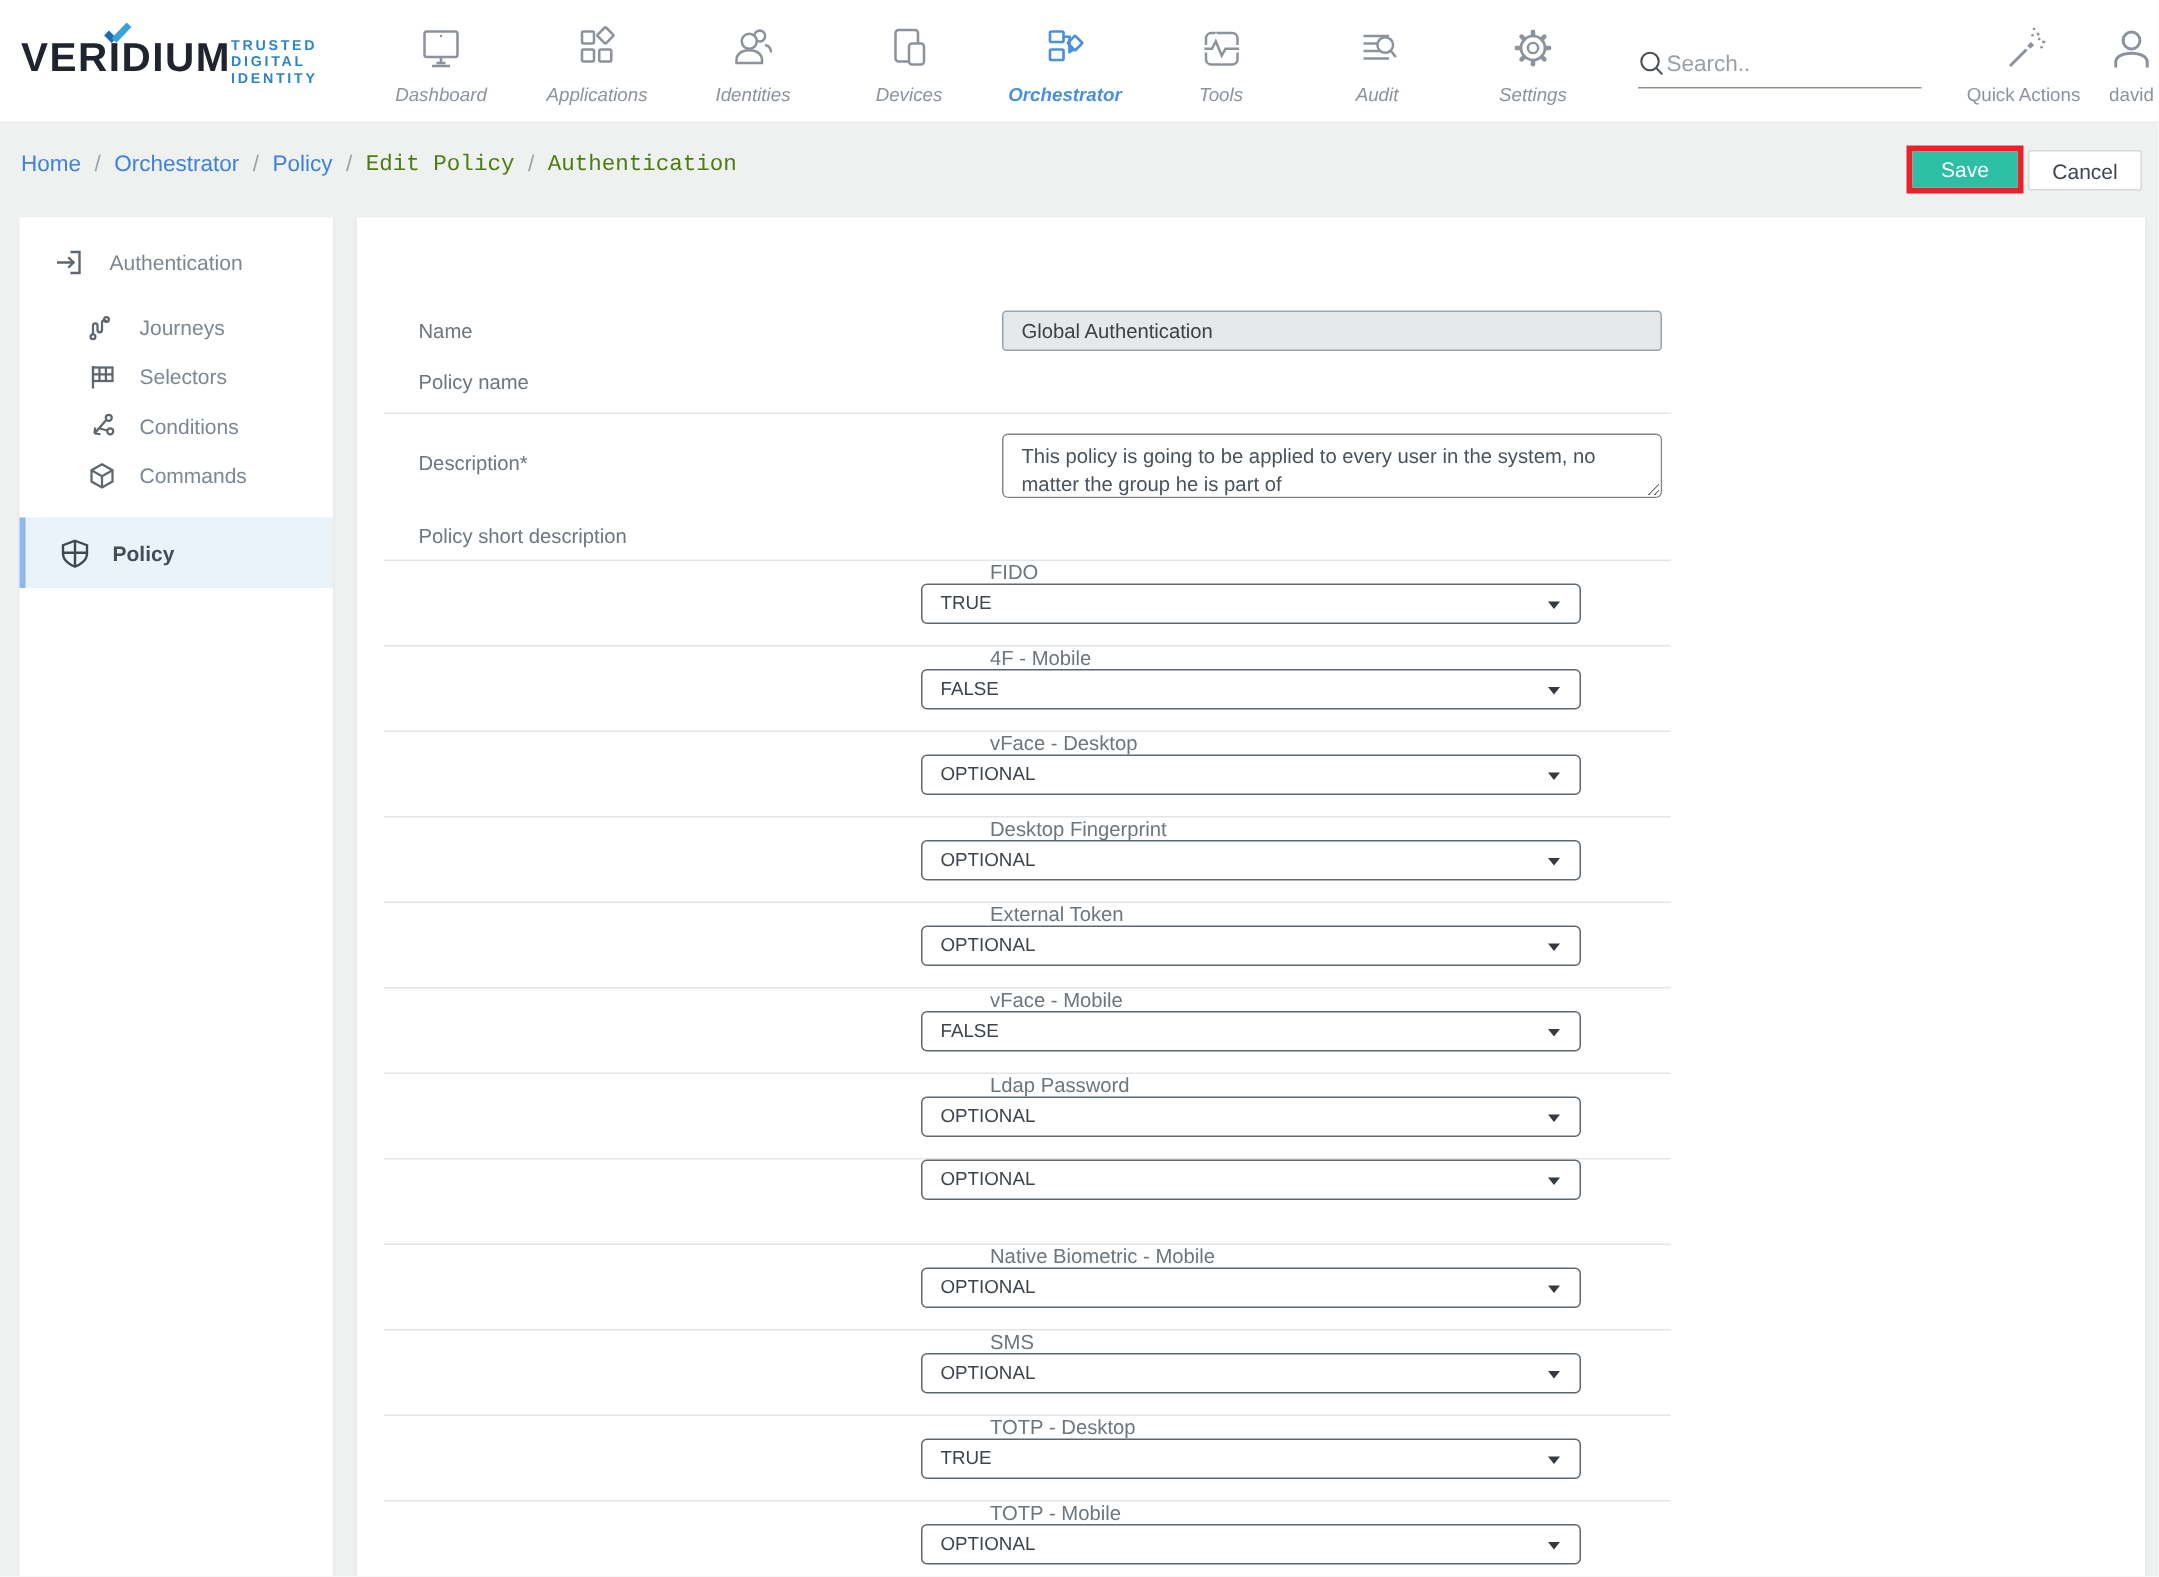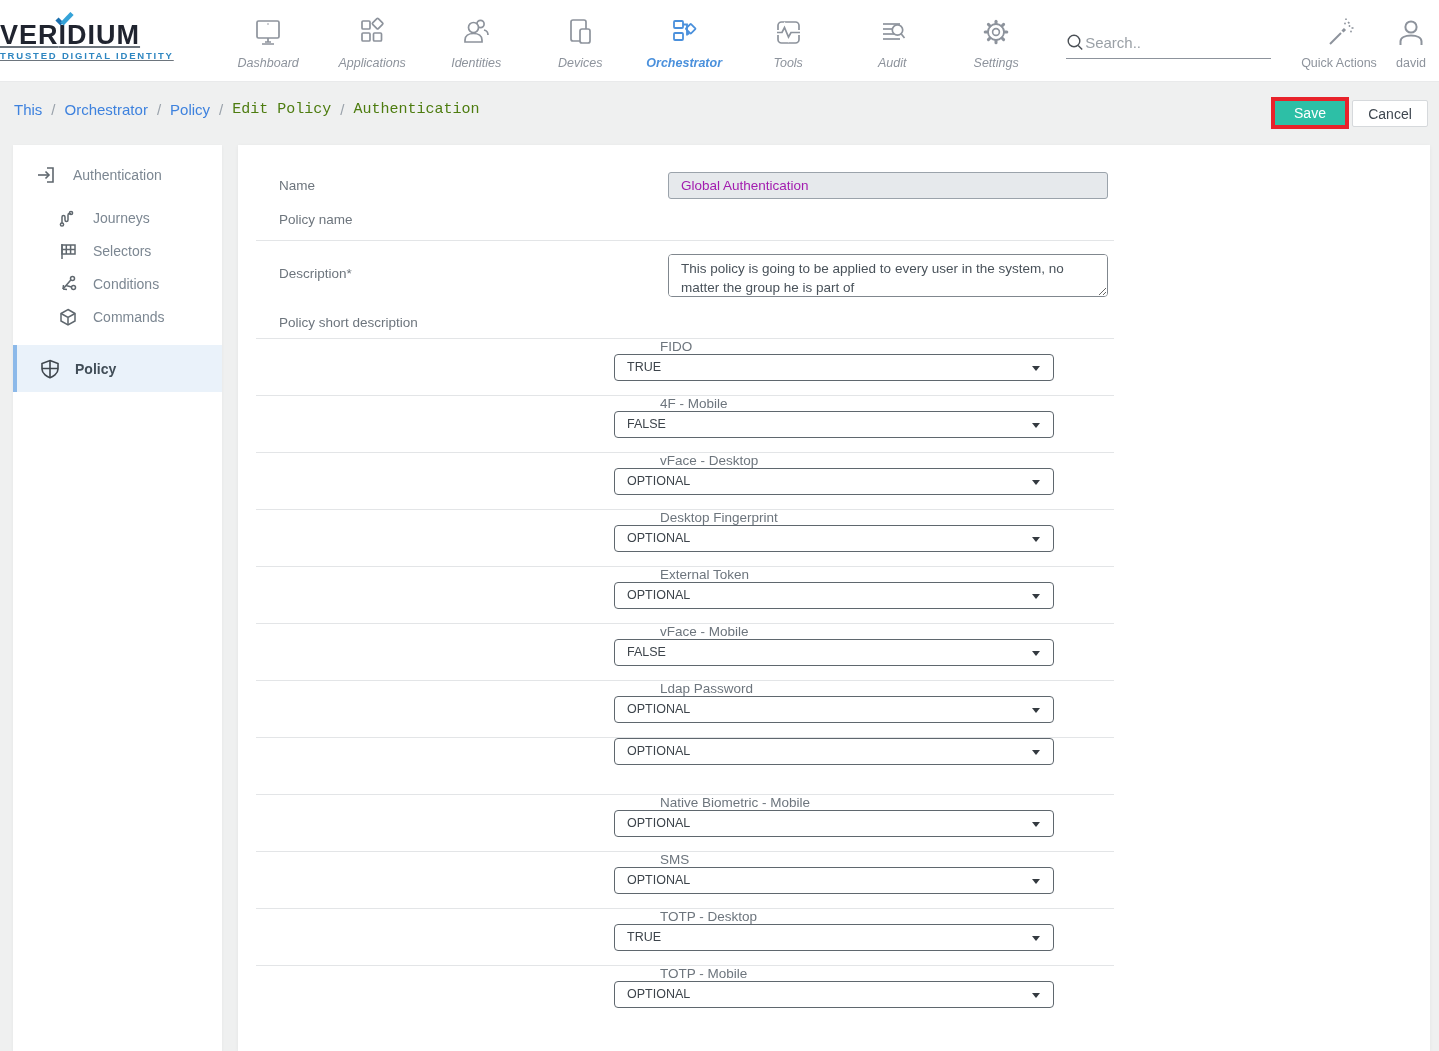--- a/index.html
+++ b/index.html
@@ -9,21 +9,21 @@
     background:#eff0f0;
     position:relative;
     color:#6d757d;
   }
   
   .topbar {
     position:absolute; top:0; left:0; width:1439px; height:82px;
     background:#ffffff; border-bottom:1px solid #e9eaeb;
     display:flex; align-items:center;
   }
-  .logo { width:196px; display:flex; flex-direction:column; cursor:pointer;text-decoration:underline; }
+  .logo { margin-left:14px; width:196px; display:flex; flex-direction:row; cursor:pointer; }
   .logo-word { font-size:27px; font-weight:bold; letter-spacing:1px; color:#20242f; line-height:28px; display:flex; }
   .logo-i { position:relative; }
   .logo-check { position:absolute; left:-4px; top:-9px; }
   .logo-tagline { font-size:9.5px; font-weight:bold; color:#2e86c1; letter-spacing:1.8px; margin-top:1px; }
   .nav { display:flex; margin-left:32px; }
   .nav-item {
     width:104px; display:flex; flex-direction:column; align-items:center;
     gap:7px; cursor:pointer; padding-top:4px;
   }
   .nav-item .nav-label { font-size:12.5px; color:#8d939c;font-style:italic; }
@@ -71,32 +71,32 @@
     padding-left:22px; gap:14px; font-weight:bold; color:#414d57;
   }
   .side-icon { display:flex; align-items:center; justify-content:center; width:22px; }
   .sub-group { margin-top:6px; display:flex; flex-direction:column; }
   
   .main-card {
     position:absolute; left:238px; top:145px; right:9px; bottom:0;
     background:#ffffff; box-shadow:0 1px 4px rgba(0,0,0,0.05);
   }
   .divider { border-top:1px solid #e3e5e7; margin-left:18px; margin-right:316px; }
-  .sec-name { height:95px; display:flex; padding-top:27px; }
+  .sec-name { height:95px; display:flex; padding-top:27px;margin-top:35px; }
   .sec-desc { height:97px; display:flex; padding-top:13px; }
   .lbl-col { width:430px; padding-left:41px; }
   .f-label { font-size:13.5px; color:#6d757d; }
   .f-helper { font-size:13.5px; color:#6d757d; }
   .sec-name .f-label { margin-top:6px; }
   .sec-name .f-helper { margin-top:19px; }
   .sec-desc .f-label { margin-top:12px; }
   .sec-desc .f-helper { margin-top:34px; }
   .name-input {
     width:440px; height:27px; background:#e6e9ec; border:1px solid #9ba3ab; border-radius:3px;
-    font-size:13.5px; color:#a21caf; padding:4px 12px; font-family:"Liberation Sans", sans-serif;
+    font-size:13.5px; color:#404040; padding:4px 12px; font-family:"Liberation Sans", sans-serif;
   }
   .desc-area {
     width:440px; height:43px; border:1px solid #80878e; border-radius:4px; background:#fff;
     font-size:13.5px; color:#49525a; padding:4px 12px; line-height:19px;
     font-family:"Liberation Sans", sans-serif; resize:both;
   }
   .setting-row { height:56px; display:flex; align-items:center;flex-direction:column; }
   .fake-select {
     position:relative; width:440px; height:27px; border:1px solid #5f676e; border-radius:4px;
     background:#fff; font-size:12.5px; color:#3d444b; line-height:25px; padding-left:12px;
@@ -254,21 +254,21 @@
           <circle cx="17" cy="11" r="5.6"></circle>
           <path d="M6.5 29 v-3.5 c0-3.8 4.5-6 10.5-6 s10.5 2.2 10.5 6 V29"></path>
           </svg>
       </span>
       <span class="nav-label">david</span>
     </div>
   </div>
 </div>
 
 <div class="crumb-bar">
-  <span class="crumb-link">This</span>
+  <span class="crumb-link">Home</span>
   <span class="crumb-sep">/</span>
   <span class="crumb-link">Orchestrator</span>
   <span class="crumb-sep">/</span>
   <span class="crumb-link">Policy</span>
   <span class="crumb-sep">/</span>
   <span class="crumb-cur">Edit Policy</span>
   <span class="crumb-sep">/</span>
   <span class="crumb-cur">Authentication</span>
 </div>
 

